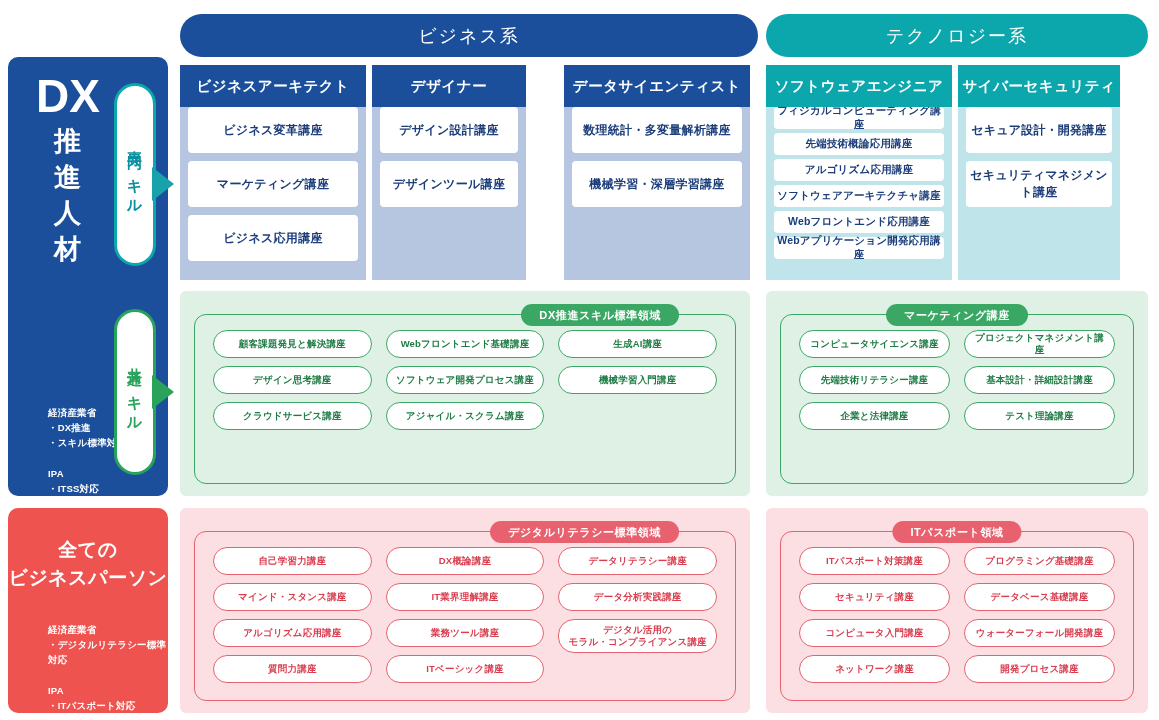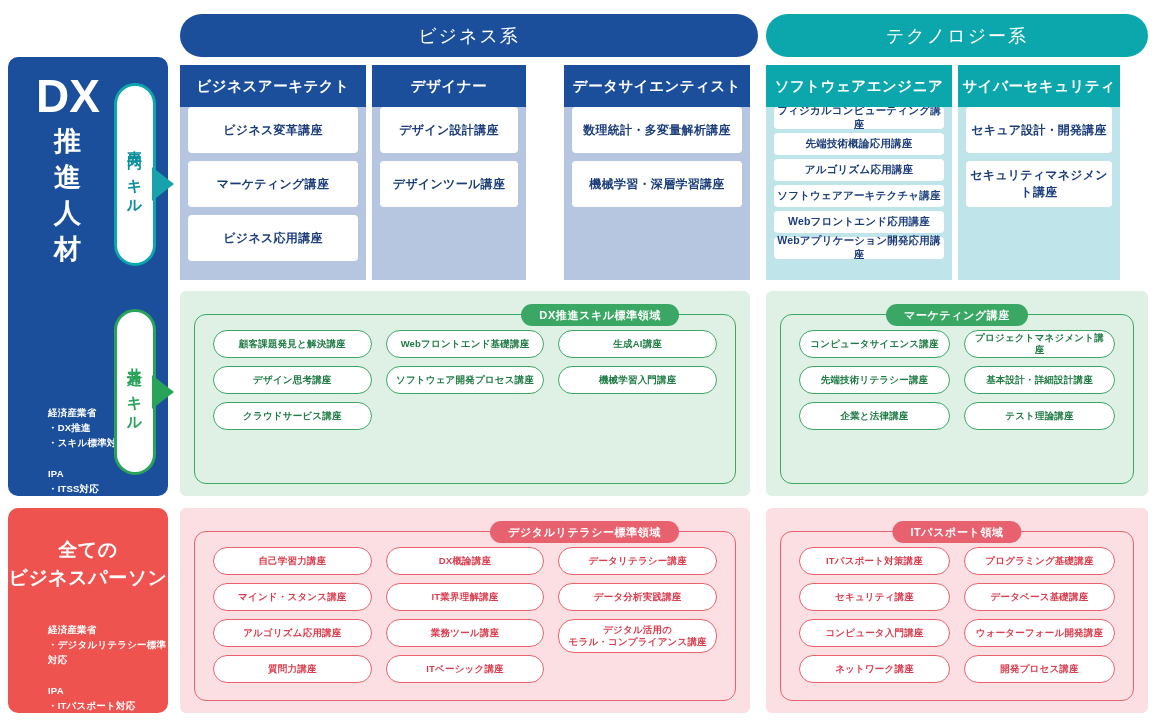--- a/index.html
+++ b/index.html
@@ -296,20 +296,21 @@
       <div class="area-label label-right">DX推進スキル標準領域</div>
       <div class="chip-grid">
           <div class="chip-col">
             <div class="chip">顧客課題発見と解決講座</div>
             <div class="chip">デザイン思考講座</div>
             <div class="chip">クラウドサービス講座</div>
           </div>
           <div class="chip-col">
             <div class="chip">Webフロントエンド基礎講座</div>
             <div class="chip">ソフトウェア開発プロセス講座</div>
+            <div class="chip">アジャイル・スクラム講座</div>
           </div>
           <div class="chip-col">
             <div class="chip">生成AI講座</div>
             <div class="chip">機械学習入門講座</div>
           </div>
         </div>
     </div>
   </div>
 
   <div class="area-block area-green" id="area-green-right">

